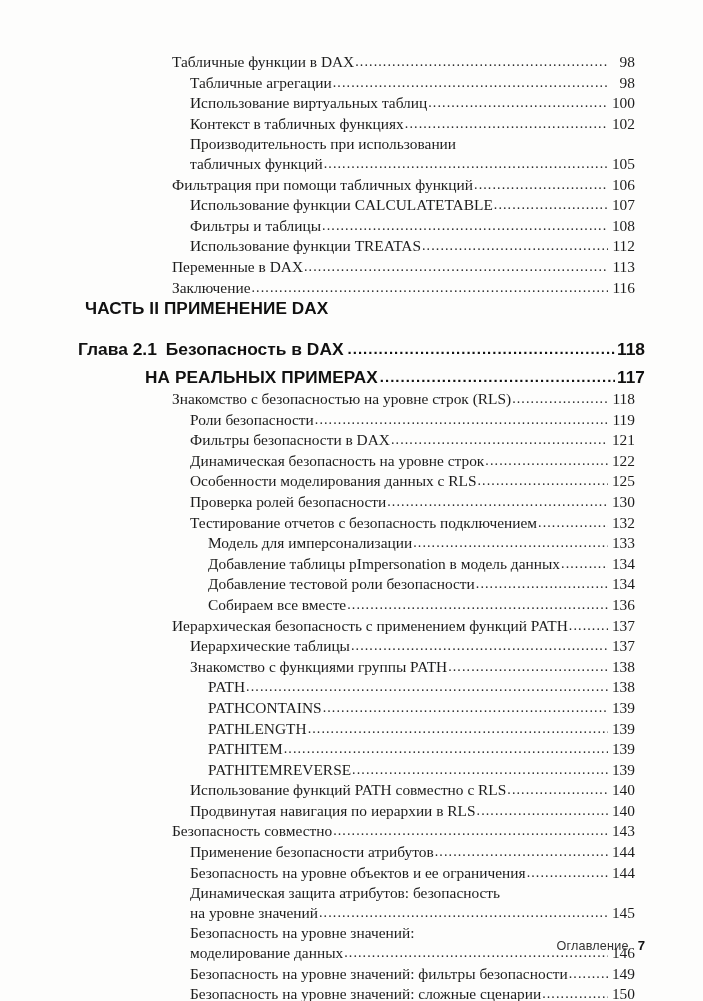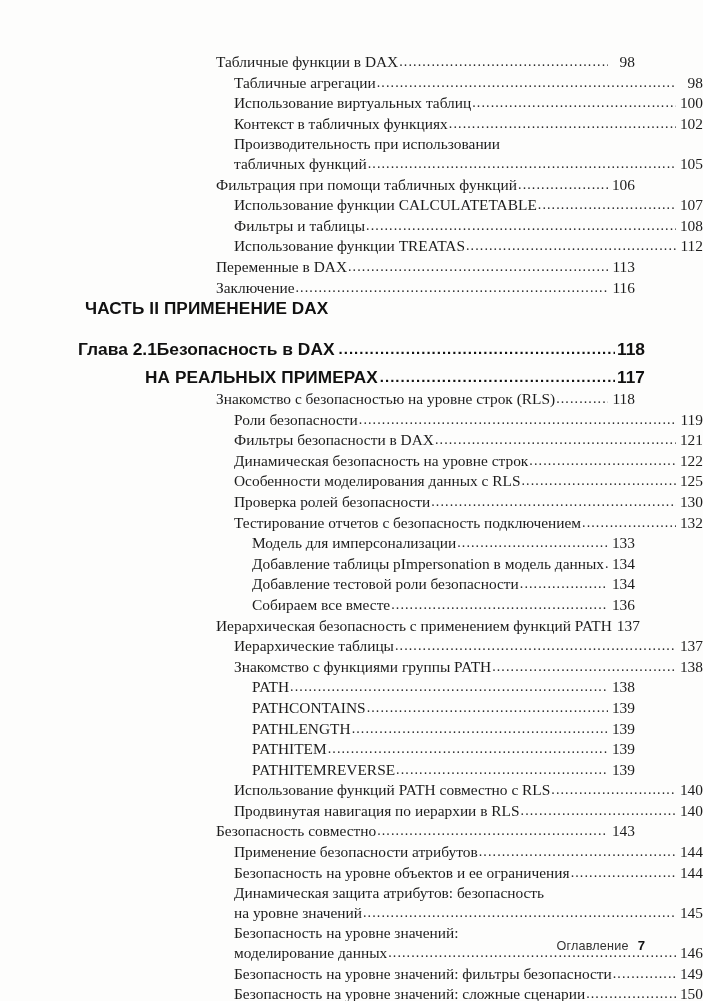--- a/index.html
+++ b/index.html
@@ -31,21 +31,20 @@
     top: 52px;
     width: 703px;
   }
 
   .entry {
     display: flex;
     align-items: baseline;
     font-size: 15.4px;
     line-height: 19.6px;
     white-space: nowrap;
-    margin-left: 44px;
   }
 
   .entry .txt {
     flex: 0 0 auto;
   }
   .entry .leader {
     flex: 1 1 auto;
     overflow: hidden;
     white-space: nowrap;
     margin: 0 1px 0 1px;
@@ -56,21 +55,21 @@
     top: -1px;
   }
   .entry .pg {
     flex: 0 0 auto;
     text-align: right;
     min-width: 26px;
   }
 
   
   .lvl1 { padding-left: 172px; padding-right: 68px; }
-  .lvl2 { padding-left: 190px; }
+  .lvl2 { padding-left: 190px; padding-right: 68px; }
   .lvl3 { padding-left: 208px; padding-right: 68px; justify-content: flex-end; }
 
   
   .part {
     position: absolute;
     left: 85px;
     width: 560px;
     font-family: "Liberation Sans Narrow", "Liberation Sans", sans-serif;
     font-weight: bold;
     font-size: 17.2px;
@@ -108,21 +107,21 @@
     font-family: "Liberation Sans Narrow", "Liberation Sans", sans-serif;
     font-weight: bold;
     font-size: 17.4px;
     line-height: 22px;
     color: #111;
     display: flex;
     align-items: baseline;
     white-space: nowrap;
   }
   .chapter .num { flex: 0 0 auto; }
-  .chapter .txt { flex: 0 0 auto; }
+  .chapter .txt { flex: 0 0 auto; margin-left: 9px; }
   .chapter .leader {
     flex: 1 1 auto;
     overflow: hidden;
     white-space: nowrap;
     letter-spacing: 1.0px;
     font-size: 15px;
     margin: 0 2px 0 4px;
     position: relative;
     top: -1px;
   }

